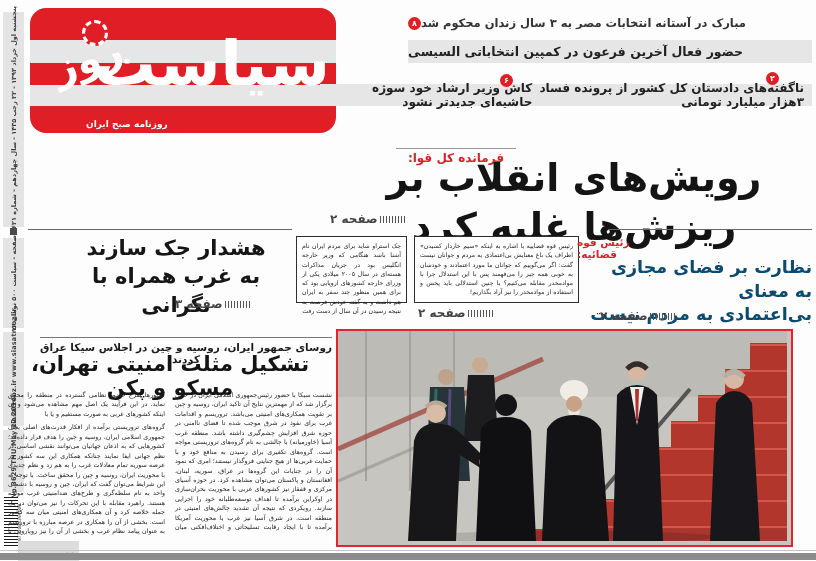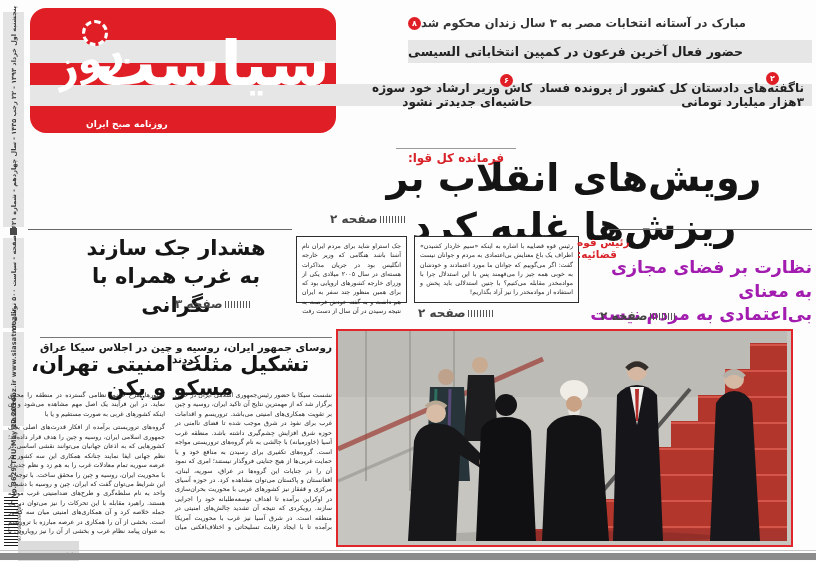--- a/index.html
+++ b/index.html
@@ -58,21 +58,21 @@
 
   
   .straw-headline{position:absolute;left:58px;top:234px;width:236px;text-align:center;
     font-size:21px;font-weight:bold;color:#161616;direction:rtl;line-height:1.35;}
   .smallbox{position:absolute;border:1px solid #2e2e2e;background:#fff;box-sizing:border-box;
     padding:4px 5px;direction:rtl;}
   .smallbox .btxt{font-size:6.2px;line-height:1.5;color:#222;text-align:justify;}
   .jud-kicker{position:absolute;left:577px;top:236px;width:90px;color:#d8232a;font-size:10.5px;
     font-weight:bold;direction:rtl;text-align:left;}
   .jud-headline{position:absolute;left:590px;top:256px;width:222px;text-align:right;
-    font-size:17.5px;font-weight:bold;color:#a21caf;direction:rtl;line-height:1.35;}
+    font-size:17.5px;font-weight:bold;color:#0c4a6e;direction:rtl;line-height:1.35;}
 
   
   .cica-kicker{position:absolute;left:40px;top:337px;width:292px;border-top:1px solid #777;
     padding-top:3px;font-size:10.5px;font-weight:bold;color:#1c1c1c;text-align:center;direction:rtl;}
   .cica-headline{position:absolute;left:8px;top:352px;width:324px;text-align:center;
     font-size:21px;font-weight:bold;color:#141414;direction:rtl;}
   .cica-body{position:absolute;left:8px;top:390px;width:324px;height:150px;overflow:hidden;
     direction:rtl;column-count:2;column-gap:10px;font-size:6.3px;line-height:1.5;
     color:#222;text-align:justify;}
   .cica-body p{margin:0 0 4px 0;}

